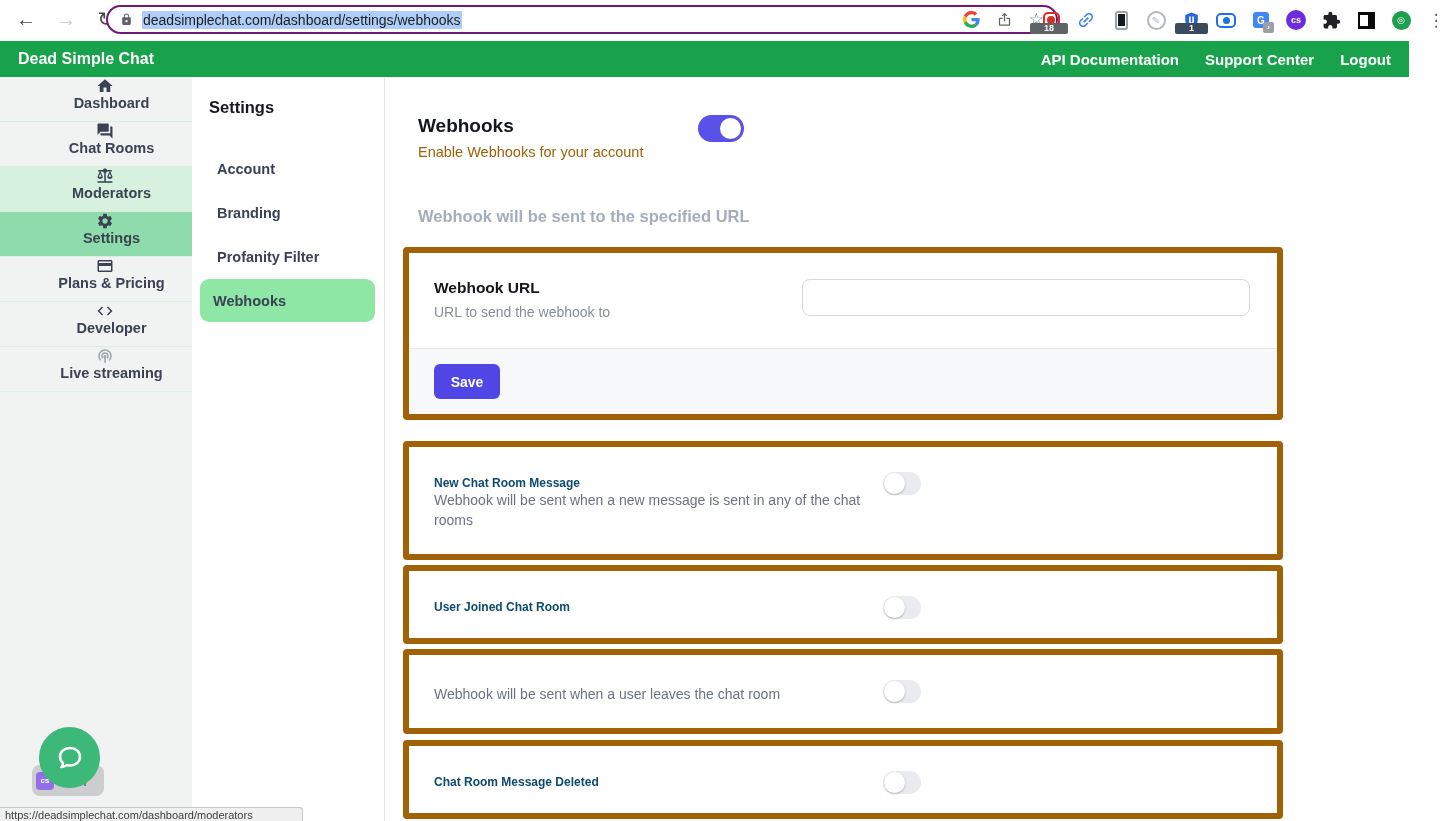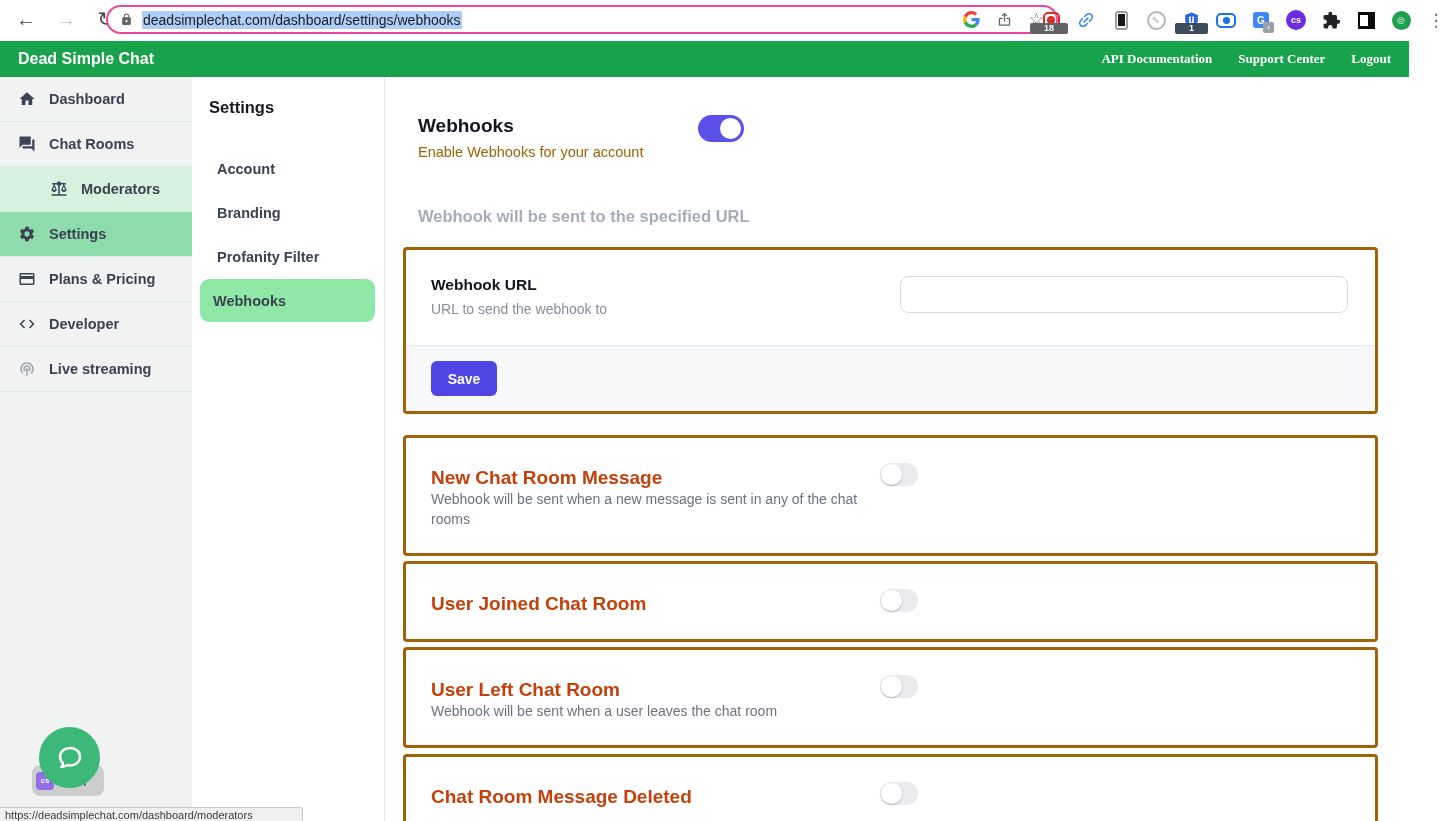--- a/index.html
+++ b/index.html
@@ -4,21 +4,21 @@
 <style>
   * { margin:0; padding:0; box-sizing:border-box; }
   html,body { width:1455px; height:821px; overflow:hidden; background:#fff;
     font-family:"Liberation Sans","DejaVu Sans",sans-serif; }
 
   
   .toolbar { position:absolute; left:0; top:0; width:1455px; height:41px; background:#fff; }
   .nav-btns { position:absolute; left:14px; top:7px; display:flex; gap:16px; align-items:center; }
   .nav-btn { font-size:20px; color:#454746; width:24px; text-align:center; cursor:pointer; }
   .nav-btn.disabled { color:#c4c7cb; }
-  .url-pill { position:absolute; left:106px; top:5px; width:952px; height:29px; border:2px solid #ec4899;
+  .url-pill { position:absolute; left:106px; top:5px; width:952px; height:29px; border:2px solid #701a75;
     border-radius:15px; background:#fff; display:flex; align-items:center; padding:0 12px; }
   .lock { width:13px; height:13px; margin-right:9px; flex:none; }
   .url-text { font-size:14px; color:#1b1d1f; background:#aecdf8; padding:1px 1px; white-space:nowrap; }
   .pill-right { margin-left:auto; display:flex; align-items:center; gap:17px; }
   .g-icon { width:17px; height:17px; }
   .share-icon { width:15px; height:17px; }
   .star { font-size:17px; color:#5f6368; line-height:1; }
   .ext-row { position:absolute; right:8px; top:6px; display:flex; align-items:center; gap:13px; height:28px; }
   .ext { width:22px; height:22px; position:relative; display:flex; align-items:center; justify-content:center; cursor:pointer; }
   .badge { position:absolute; right:-6px; bottom:-3px; background:#5f6368; color:#fff; font-size:9px;
@@ -43,65 +43,65 @@
   .ext-frame i { position:absolute; left:2px; top:3px; width:8px; height:11px; background:#fff; }
   .ext-green { width:19px; height:19px; background:#1e9e4f; border-radius:50%; color:#fff;
     font-size:9px; display:flex; align-items:center; justify-content:center; }
   .kebab { font-size:17px; color:#5f6368; letter-spacing:0; }
 
   
   .app-header { position:absolute; left:0; top:41px; width:1409px; height:36px; background:#17a24b;
     display:flex; align-items:center; color:#fff; }
   .brand { font-size:16px; font-weight:700; margin-left:18px; }
   .hdr-links { margin-left:auto; margin-right:18px; display:flex; gap:26px; }
-  .hdr-link { font-size:13px; font-weight:700; cursor:pointer;font-family:Liberation Serif, serif; }
+  .hdr-link { font-size:15px; font-weight:700; cursor:pointer; }
 
   
   .sidebar { position:absolute; left:0; top:77px; width:192px; bottom:0; background:#f1f2f2; }
   .side-item { height:45px; display:flex; align-items:center; padding-left:18px;
-    border-bottom:1px solid #d9efe1; cursor:pointer; color:#3b4254; }
+    border-bottom:1px solid #d9efe1; cursor:pointer; color:#3b4254;flex-direction:column; }
   .side-item svg { width:18px; height:18px; fill:#3b4254; flex:none; }
   .side-item.dim-icon svg { fill:#9aa2ad; }
   .side-label { font-size:14.5px; font-weight:700; margin-left:13px; }
-  .side-item.row-hover { background:#d6f2df;justify-content:center; }
+  .side-item.row-hover { background:#d6f2df; }
   .side-item.row-active { background:#8edcab; }
 
   
   .subnav { position:absolute; left:192px; top:77px; width:193px; bottom:0; background:#fff;
     border-right:1px solid #e4e4e7; }
   .subnav-title { font-size:16.5px; font-weight:700; color:#16181d; margin:21px 0 0 17px; }
   .subnav-list { margin-top:30px; }
   .subnav-item { height:43px; display:flex; align-items:center; padding-left:17px;
     font-size:14.5px; font-weight:600; color:#3b4254; cursor:pointer; margin:0 9px 1px 8px; border-radius:9px; }
   .subnav-item.active { background:#8fe7a5; padding-left:13px; }
 
   
   .main { position:absolute; left:385px; top:77px; right:0; bottom:0; background:#fff; padding-left:18px; }
   .page-head { margin:38px 0 0 15px; display:flex; align-items:flex-start; }
   .page-title { font-size:19px; font-weight:700; color:#131620; margin-bottom:7px; }
   .page-sub { font-size:14.5px; color:#a16207; }
   .head-text { width:280px; }
   .hint { margin:47px 0 0 15px; font-size:16.5px; font-weight:600; color:#a6adba; }
 
-  .card { width:975px; border:3px solid #a16207; border-radius:4px; background:#fff; }
+  .card { width:880px; border:6px solid #a16207; border-radius:4px; background:#fff; }
   .url-card { margin-top:21px; }
   .url-card-body { display:flex; align-items:flex-start; padding:26px 27px 28px 25px; }
   .field-label { font-size:15.5px; font-weight:700; color:#131620; margin-bottom:7px; }
   .field-desc { font-size:14px; color:#878e99; }
   .field-text { flex:1; }
   .url-input { width:448px; height:37px; border:1px solid #d6dade; border-radius:8px; outline:none;
     font-size:14px; padding:0 10px; color:#22252c; }
   .card-footer { border-top:1px solid #e4e6e9; background:#f7f8f9; padding:15px 25px 15px 25px;
     border-radius:0 0 4px 4px; }
   .save-btn { width:66px; height:35px; background:#4f46e5; color:#fff; border:none; border-radius:6px;
     font-size:14px; font-weight:700; font-family:inherit; cursor:pointer; }
 
   .event-card { position:relative; padding:29px 25px 24px 25px; margin-top:5px; }
   .event-card.first { margin-top:21px; }
-  .event-title { font-size:19px; font-weight:700; color:#c2410c; }
+  .event-title { font-size:12px; font-weight:700; color:#0c4a6e; }
   .event-desc { font-size:14px; color:#6b7280; max-width:452px; line-height:20px; }
   .event-card .tgl { position:absolute; left:474px; top:25px; }
 
   
   .tgl { width:38px; height:23px; border-radius:12px; background:#e9ebee; position:relative;
     cursor:pointer; flex:none; }
   .tgl .knob { position:absolute; left:1px; top:1px; width:21px; height:21px; border-radius:50%;
     background:#fff; box-shadow:0 1px 2px rgba(0,0,0,.25); }
   .tgl.on { width:46px; height:27px; background:#5a52e8; border-radius:14px; }
   .tgl.on .knob { width:21px; height:21px; left:auto; right:3px; top:3px; box-shadow:none; }
@@ -304,21 +304,20 @@
   </div>
 
   <div class="card event-card">
     <div class="event-title">User Joined Chat Room</div>
     <div class="tgl">
         <span class="knob"></span>
       </div>
   </div>
 
   <div class="card event-card">
-    <div class="event-title">User Left Chat Room</div>
     <div class="event-desc">Webhook will be sent when a user leaves the chat room</div>
     <div class="tgl">
         <span class="knob"></span>
       </div>
   </div>
 
   <div class="card event-card" style="margin-top:6px;">
     <div class="event-title">Chat Room Message Deleted</div>
 
     <div class="tgl">

